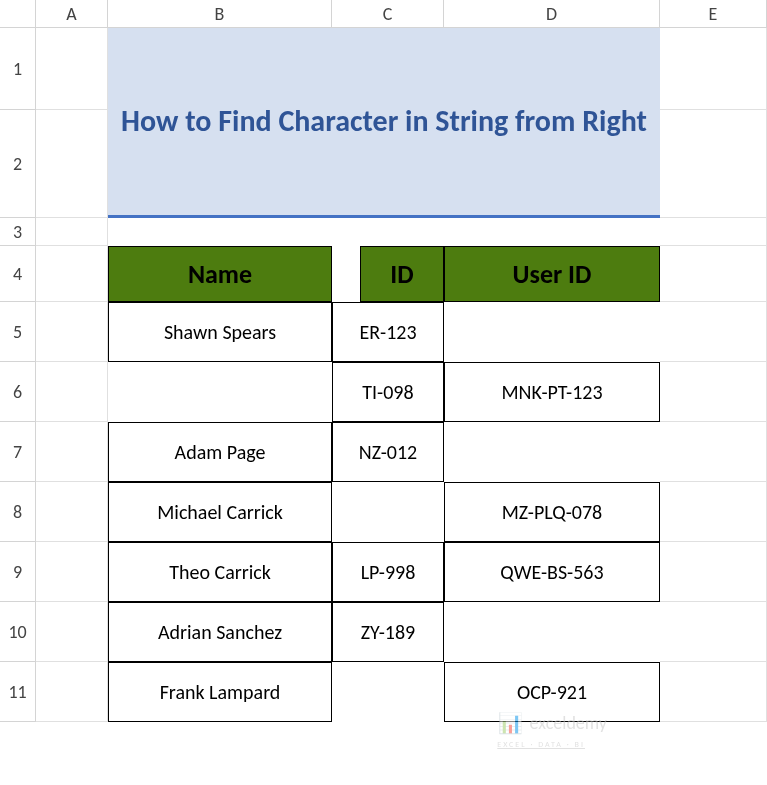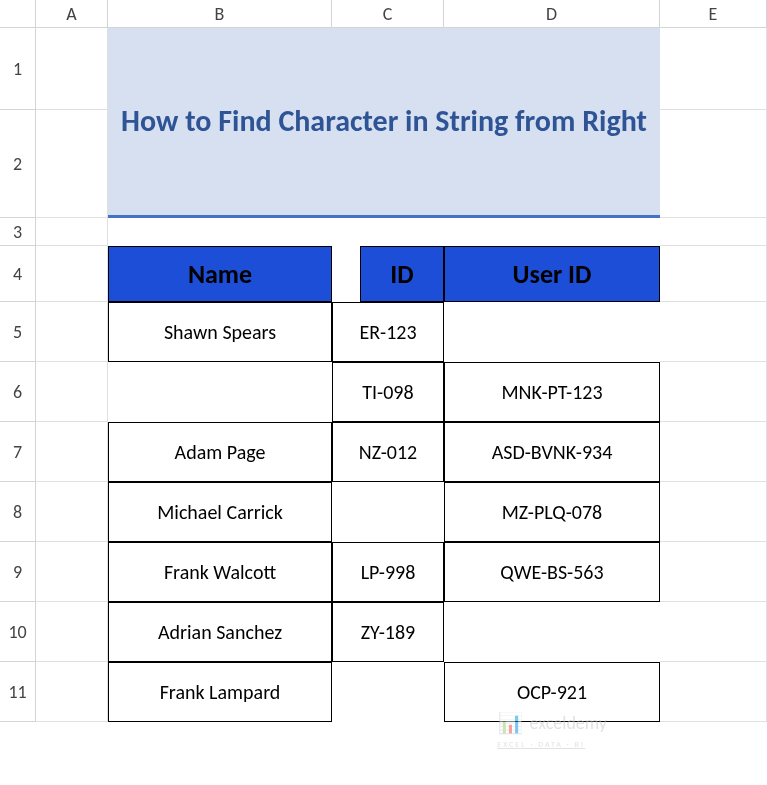--- a/index.html
+++ b/index.html
@@ -54,21 +54,21 @@
       align-items: center;
       justify-content: center;
       text-align: center;
       color: #2f5496;
       font-size: 30px;
       font-weight: bold;
       line-height: 1.35;
       padding: 6px;
     }
     .table-header {
-      background: #1d4ed8;
+      background: #4d7c0f;
       border: 1px solid #000;
       display: flex;
       align-items: center;
       justify-content: center;
       font-size: 26px;
       font-weight: bold;
       color: #000;
     }
     .table-cell {
       background: #fff;
@@ -151,32 +151,31 @@
   <div class="row-header" style="grid-row:7">6</div>
   <div class="cell" style="grid-column:2;grid-row:7"></div>
   <div class="table-cell" style="grid-column:4;grid-row:7">TI-098</div>
   <div class="table-cell" style="grid-column:5;grid-row:7">MNK-PT-123</div>
   <div class="cell" style="grid-column:6;grid-row:7"></div>
 
   <div class="row-header" style="grid-row:8">7</div>
   <div class="cell" style="grid-column:2;grid-row:8"></div>
   <div class="table-cell" style="grid-column:3;grid-row:8">Adam Page</div>
   <div class="table-cell" style="grid-column:4;grid-row:8">NZ-012</div>
-  <div class="table-cell" style="grid-column:5;grid-row:8">ASD-BVNK-934</div>
   <div class="cell" style="grid-column:6;grid-row:8"></div>
 
   <div class="row-header" style="grid-row:9">8</div>
   <div class="cell" style="grid-column:2;grid-row:9"></div>
   <div class="table-cell" style="grid-column:3;grid-row:9">Michael Carrick</div>
   <div class="table-cell" style="grid-column:5;grid-row:9">MZ-PLQ-078</div>
   <div class="cell" style="grid-column:6;grid-row:9"></div>
 
   <div class="row-header" style="grid-row:10">9</div>
   <div class="cell" style="grid-column:2;grid-row:10"></div>
-  <div class="table-cell" style="grid-column:3;grid-row:10">Frank Walcott</div>
+  <div class="table-cell" style="grid-column:3;grid-row:10">Theo Carrick</div>
   <div class="table-cell" style="grid-column:4;grid-row:10">LP-998</div>
   <div class="table-cell" style="grid-column:5;grid-row:10">QWE-BS-563</div>
   <div class="cell" style="grid-column:6;grid-row:10"></div>
 
   <div class="row-header" style="grid-row:11">10</div>
   <div class="cell" style="grid-column:2;grid-row:11"></div>
   <div class="table-cell" style="grid-column:3;grid-row:11">Adrian Sanchez</div>
   <div class="table-cell" style="grid-column:4;grid-row:11">ZY-189</div>
   <div class="cell" style="grid-column:6;grid-row:11"></div>
 

